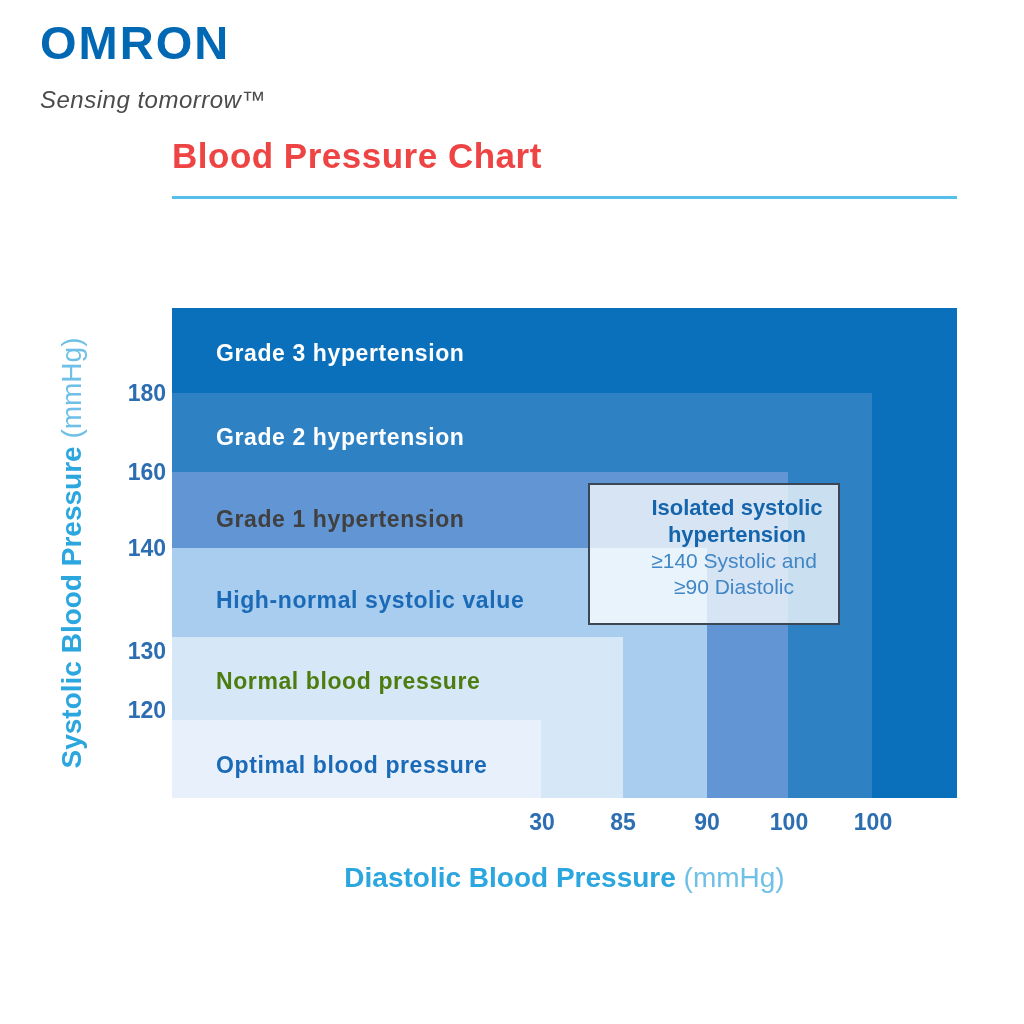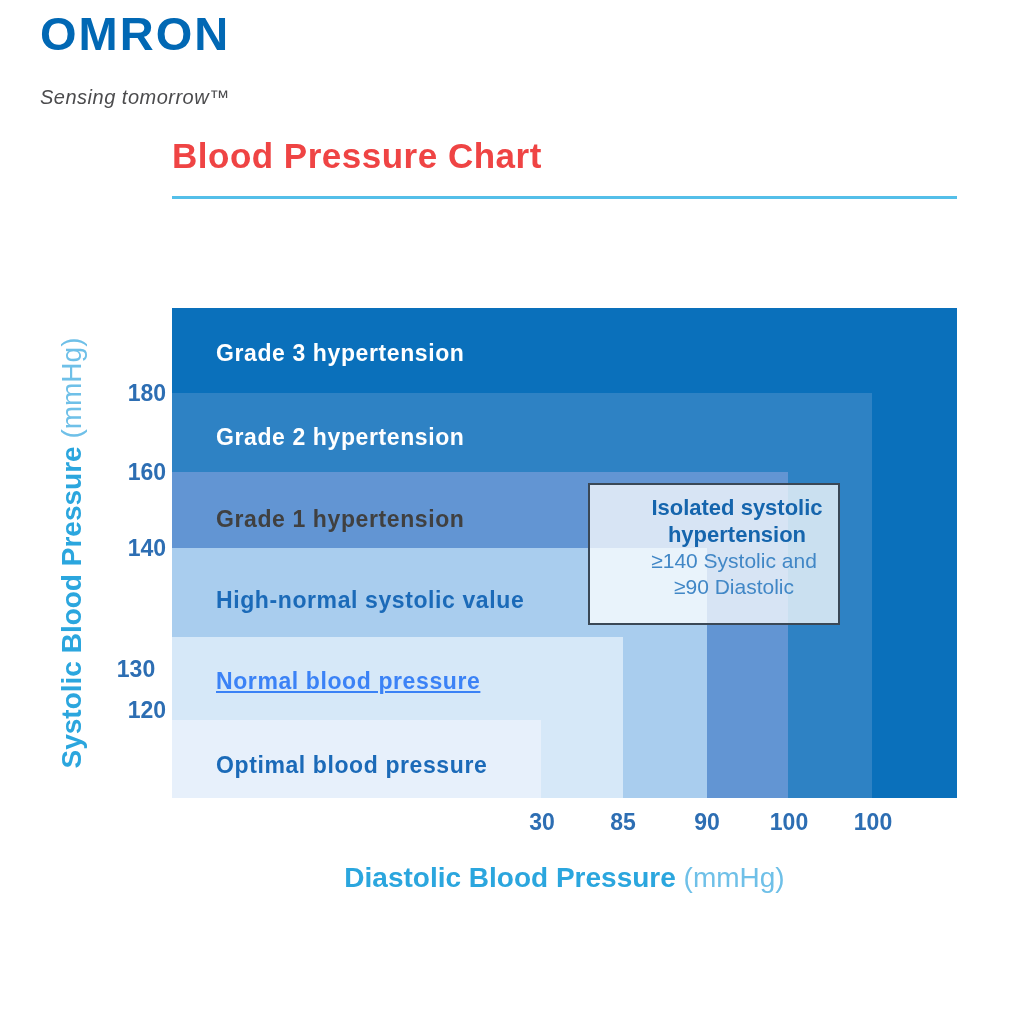--- a/index.html
+++ b/index.html
@@ -1,21 +1,21 @@
 <!DOCTYPE html>
 <html><head>
 <meta charset="utf-8">
 <style>
   html,body{margin:0;padding:0;background:#ffffff;}
   body{font-family:"Liberation Sans",sans-serif;}
   #canvas{position:relative;width:1024px;height:1024px;background:#ffffff;overflow:hidden;}
 
-  .logo{position:absolute;left:40px;top:6px;font-size:47px;font-weight:bold;
+  .logo{position:absolute;left:40px;top:15px;font-size:47px;font-weight:bold;
         color:#0168b4;letter-spacing:2px;}
-  .tagline{position:absolute;left:40px;top:86px;font-size:20px;font-style:italic;
+  .tagline{position:absolute;left:40px;top:86px;font-size:24px;font-style:italic;
         color:#4b4b4d;letter-spacing:0.5px;}
 
   .page-title{position:absolute;left:172px;top:136px;font-size:35px;font-weight:bold;
         color:#ef4444;letter-spacing:0.5px;}
   .title-rule{position:absolute;left:172px;top:196px;width:785px;height:3px;background:#54bfe9;}
 
   .chart{position:absolute;left:172px;top:308px;width:785px;height:490px;}
   .band{position:absolute;left:0;bottom:0;}
   .band-label{position:absolute;left:44px;font-size:23px;font-weight:bold;
         letter-spacing:0.6px;line-height:26px;white-space:nowrap;}
@@ -63,32 +63,32 @@
       <div class="band" style="width: 785px; height: 490px; background: rgb(10, 112, 187); z-index: 1;"></div>
     <div class="ish-box">
       <div class="ish-title">Isolated systolic hypertension</div>
       <div class="ish-line">≥140 Systolic and</div>
       <div class="ish-line">≥90 Diastolic</div>
     </div>
   <div class="band-label" style="top: 32px; color: rgb(255, 255, 255); z-index: 15;">Grade 3 hypertension</div>
       <div class="band-label" style="top: 116px; color: rgb(255, 255, 255); z-index: 15;">Grade 2 hypertension</div>
       <div class="band-label" style="top: 198px; color: #404040; z-index: 15;">Grade 1 hypertension</div>
       <div class="band-label" style="top: 279px; color: rgb(27, 106, 184); z-index: 15;">High-normal systolic value</div>
-      <div class="band-label" style="top: 360px; color: #3b82f6; z-index: 15; text-decoration: underline;">Normal blood pressure</div>
+      <div class="band-label" style="top: 360px; color: #4d7c0f; z-index: 15;">Normal blood pressure</div>
       <div class="band-label" style="top: 444px; color: rgb(27, 106, 184); z-index: 15;">Optimal blood pressure</div>
     </div>
 
   <div class="x-axis-title">
     <span class="axis-strong">Diastolic Blood Pressure</span>
     <span class="axis-unit">(mmHg)</span>
   </div>
 
 <div class="y-tick" style="top: 379px;">180</div>
     <div class="y-tick" style="top: 458px; text-align: right;">160</div>
     <div class="y-tick" style="top: 534px;">140</div>
-    <div class="y-tick" style="top: 655px; text-align: center;">130</div>
+    <div class="y-tick" style="top: 637px;">130</div>
     <div class="y-tick" style="top: 696px;">120</div>
     <div class="x-tick" style="left: 512px;">30</div>
     <div class="x-tick" style="left: 593px;">85</div>
     <div class="x-tick" style="left: 677px;">90</div>
     <div class="x-tick" style="left: 759px;">100</div>
     <div class="x-tick" style="left: 843px;">100</div>
   </div>
 
 </body></html>

